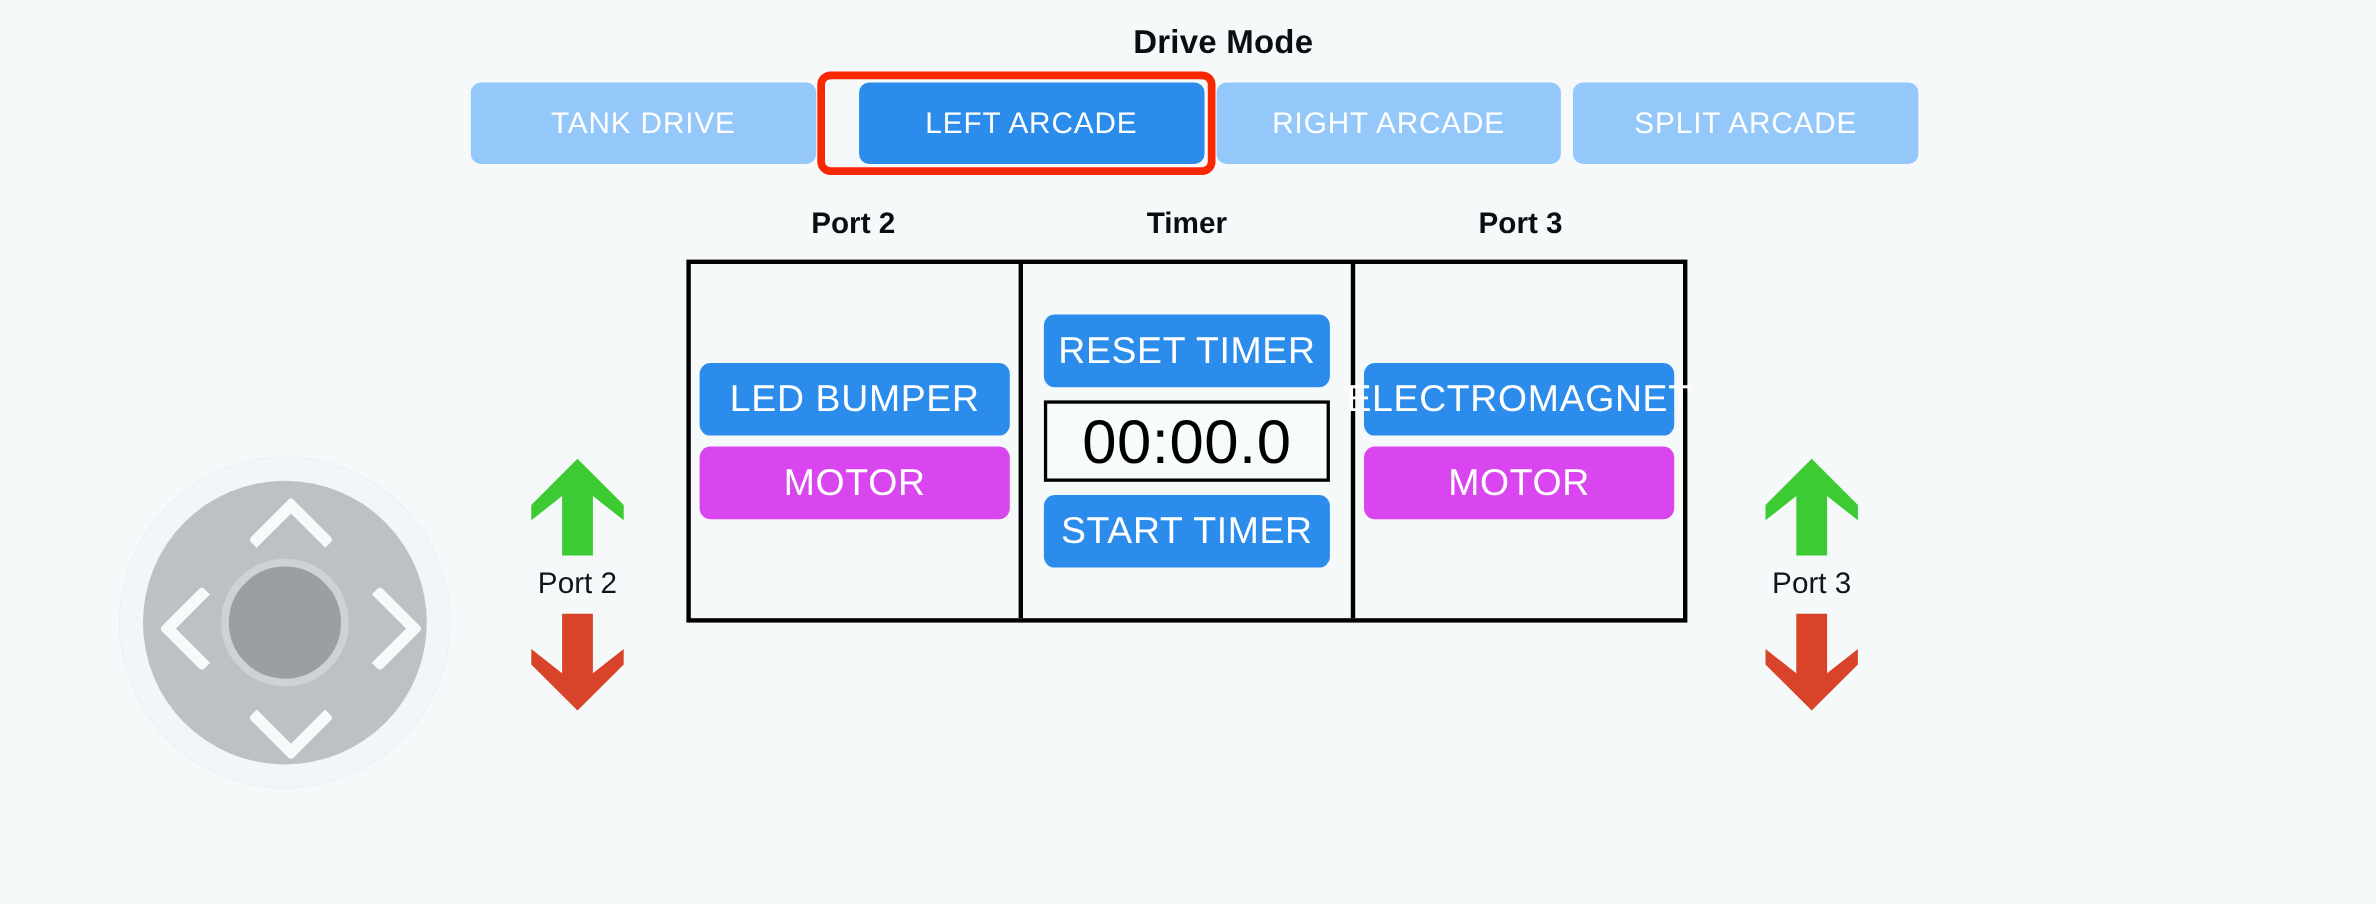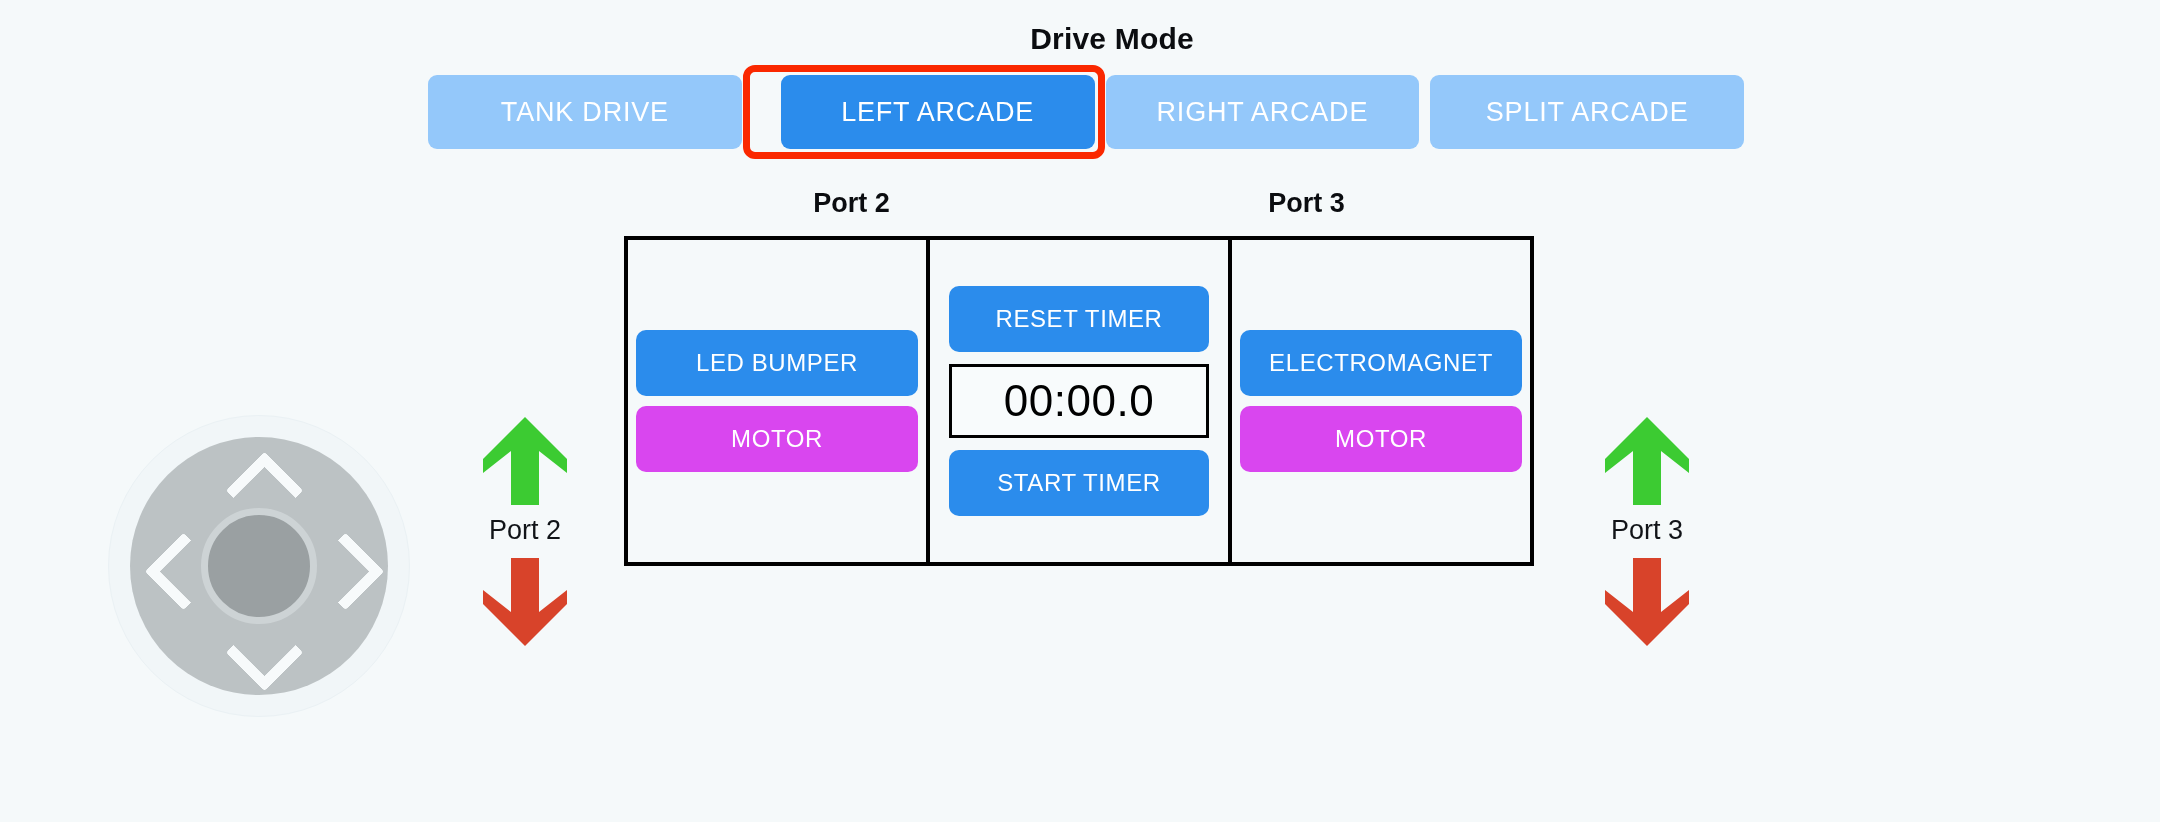--- a/index.html
+++ b/index.html
@@ -117,41 +117,41 @@
     flex-direction: column;
     gap: 10px;
     width: 282px;
   }
   .stack.timer { width: 260px; gap: 8px; }
 
   .dev-btn {
     border: none;
     border-radius: 10px;
     height: 66px;
-    font-size: 24px;
+    font-size: 34px;
     font-family: "Liberation Sans", sans-serif;
     color: #ffffff;
     letter-spacing: 0.6px;
     display: flex;
     align-items: center;
     justify-content: center;
     cursor: pointer;
     padding: 0;
     line-height: 1;
   }
   .dev-btn.primary { background: #2b8cec; }
   .dev-btn.muted   { background: #d946ef; }
 
   .timer-display {
     height: 74px;
     border: 3px solid #000000;
     box-sizing: border-box;
     background: #f8fbfc;
     color: #000000;
-    font-size: 44px;
+    font-size: 56px;
     display: flex;
     align-items: center;
     justify-content: center;
     letter-spacing: 0.5px;
     margin: 4px 0;
   }
 
   
   .dpad {
     position: absolute;
@@ -244,20 +244,21 @@
   </div>
 
   <div class="mode-btn-wrap">
     <button class="mode-btn">SPLIT ARCADE</button>
   </div>
 
 </div>
 
 <div class="col-headers">
   <div class="col-header">Port 2</div>
+  <div class="col-header">Timer</div>
   <div class="col-header">Port 3</div>
 </div>
 
 <div class="panel">
 
   <div class="panel-col">
     <div class="stack">
       <button class="dev-btn primary">LED BUMPER</button>
       <button class="dev-btn muted">MOTOR</button>
     </div>

